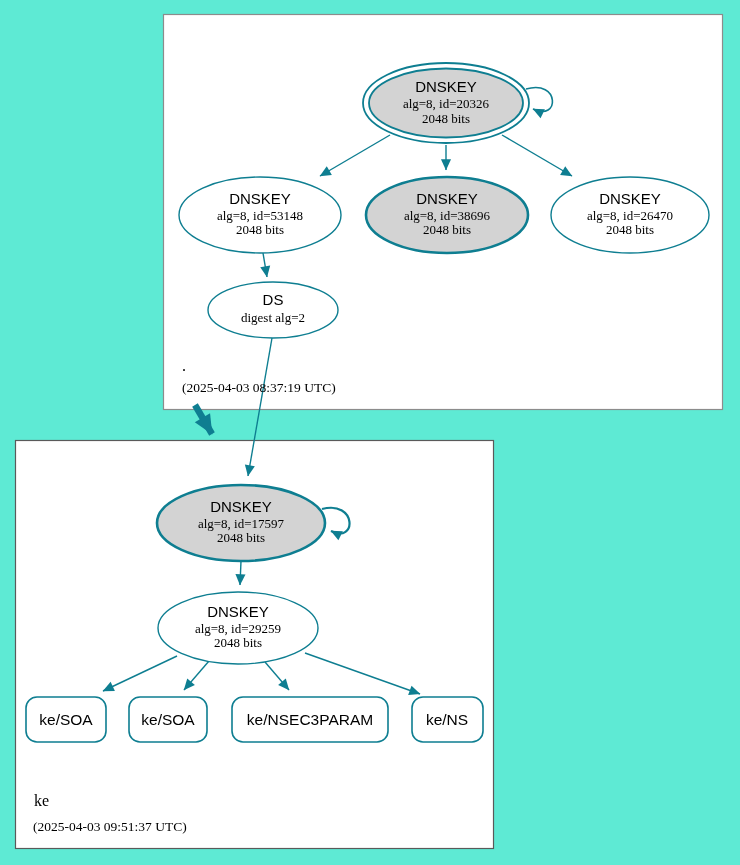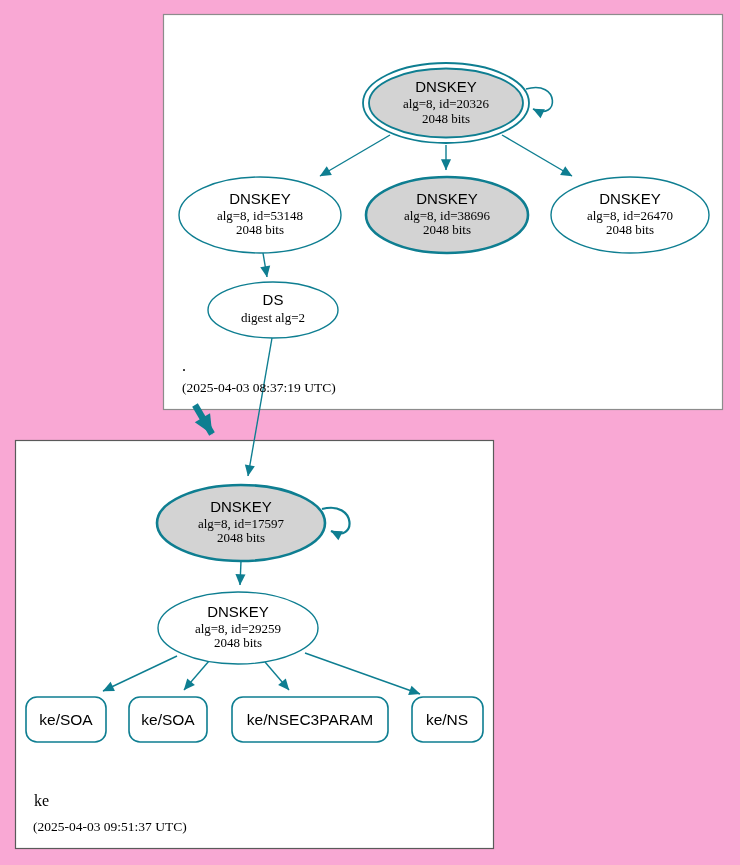--- a/index.html
+++ b/index.html
@@ -1,16 +1,16 @@
 <!DOCTYPE html>
 <html><head>
 <meta charset="utf-8">
 <style>
   html,body{margin:0;padding:0;background:#ffffff;}
-  .canvas{position:relative;width:740px;height:865px;background:#f9a8d4;overflow:hidden;}
+  .canvas{position:relative;width:740px;height:865px;background:#5eead4;overflow:hidden;}
   svg{display:block;}
   .zonebox{fill:#ffffff;stroke-width:1.2px;}
   .edge{fill:none;stroke:#0e7e91;stroke-width:1.4px;}
   .edge-loop{fill:none;stroke:#0e7e91;}
   .edge-thick{fill:none;stroke:#0e7e91;stroke-width:6.5px;}
   .node-ellipse{stroke:#0e7e91;}
   .rrset-box{fill:#ffffff;stroke:#0e7e91;stroke-width:1.6px;}
   .t-title{font-family:"Liberation Sans",sans-serif;font-size:15px;fill:#000000;text-anchor:middle;}
   .t-detail{font-family:"Liberation Serif",serif;font-size:13px;fill:#000000;text-anchor:middle;}
   .t-rrset{font-family:"Liberation Sans",sans-serif;font-size:15.5px;fill:#000000;text-anchor:middle;}

